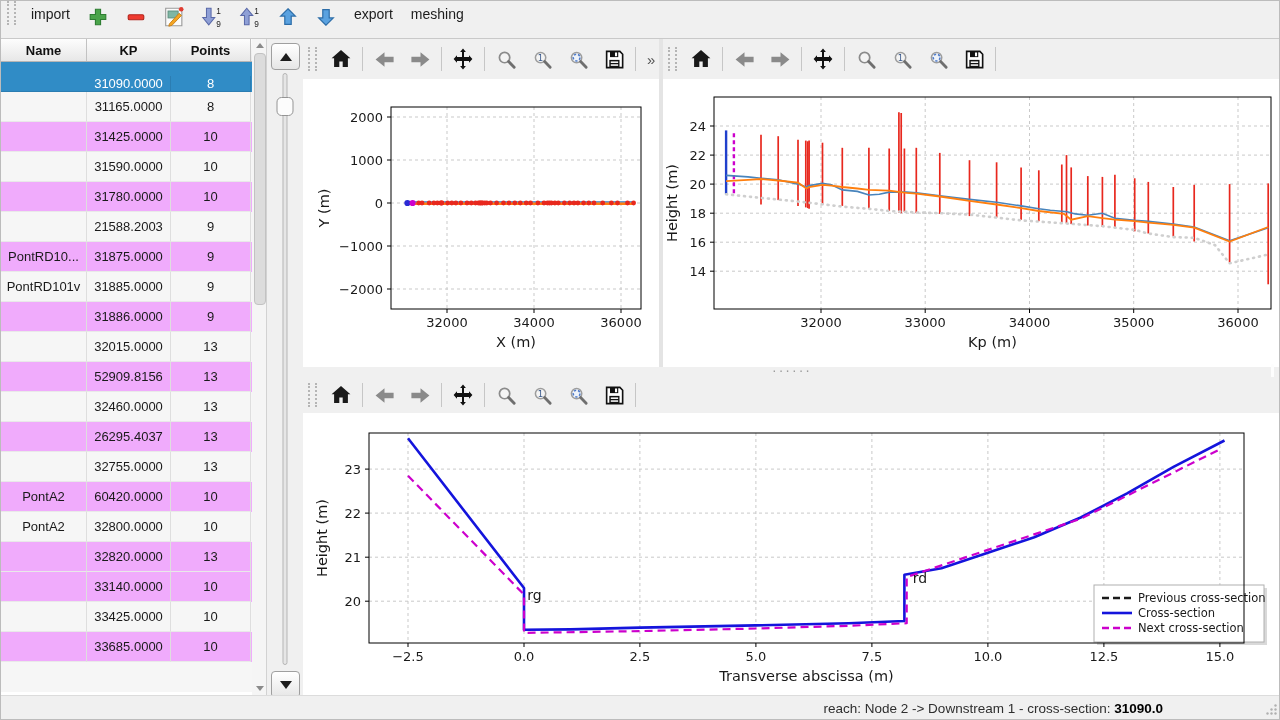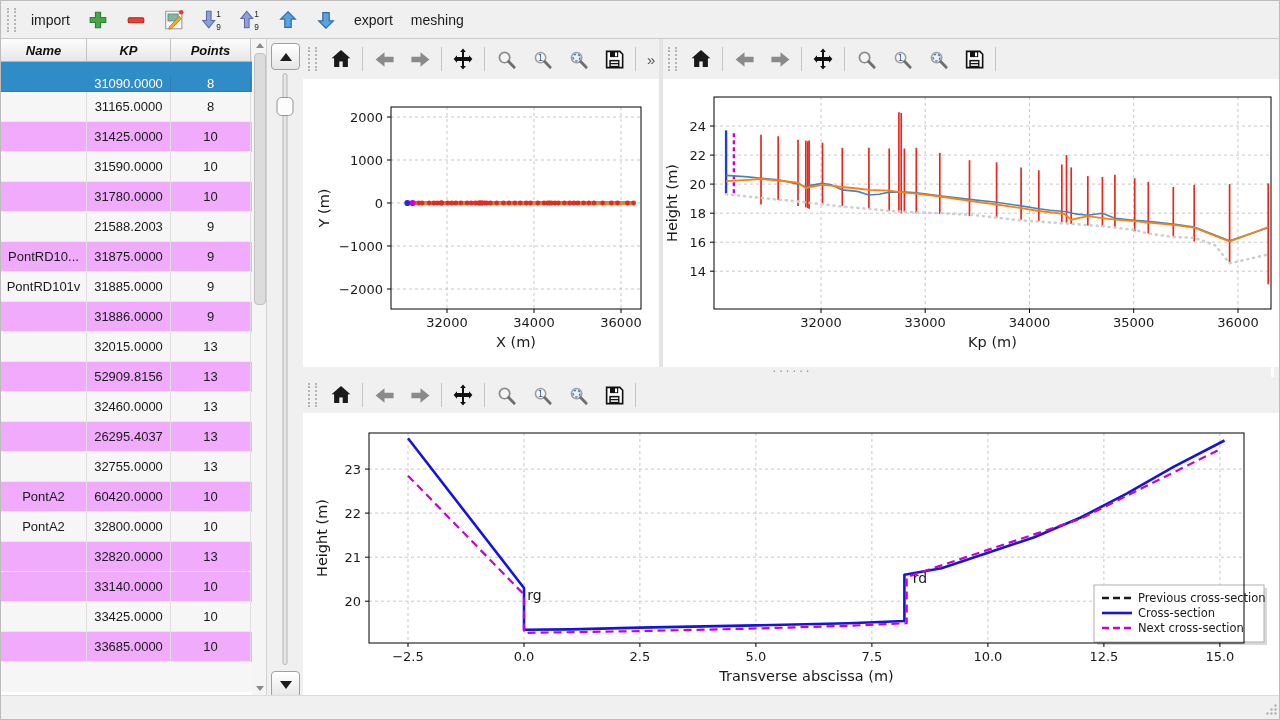--- a/index.html
+++ b/index.html
@@ -1,27 +1,27 @@
 <!DOCTYPE html>
 <html><head>
 <meta charset="utf-8">
 <style>
   html,body{margin:0;padding:0;background:#d9d9d9;}
   #app{position:relative;width:1280px;height:720px;background:#f0f0f0;font-family:"Liberation Sans",sans-serif;overflow:hidden;border:1px solid #bcbcbc;box-sizing:border-box;}
 
   
-  .top-toolbar{position:absolute;left:0;top:0;width:1280px;height:38px;background:#f0f0f0;border-bottom:1px solid #c9c9c9;display:flex;align-items:center;padding:0 4px;box-sizing:border-box;}
+  .top-toolbar{position:absolute;left:0;top:0;width:1280px;height:38px;background:#f0f0f0;border-bottom:1px solid #c9c9c9;display:flex;padding:0 4px;box-sizing:border-box;}
   .grip{width:5px;height:24px;border-left:2px dotted #b5b5b5;border-right:2px dotted #b5b5b5;margin:0 6px 0 2px;}
   .tt-label{font-size:14px;color:#1c1c1c;padding:5px 9px;border-radius:3px;}
   .tt-btn{width:34px;height:32px;display:flex;align-items:center;justify-content:center;margin:0 2px;border-radius:3px;}
 
   
   .table-wrap{position:absolute;left:0;top:38px;width:251px;height:656px;background:#fff;border-right:1px solid #c9c9c9;overflow:hidden;}
   .thead{display:flex;height:22px;background:linear-gradient(#fdfdfd,#e7e7e7);border-bottom:1px solid #b5b5b5;font-weight:bold;font-size:13px;color:#111;}
-  .th{display:flex;align-items:center;justify-content:center;border-right:1px solid #c2c2c2;box-sizing:border-box;font-style:italic;}
+  .th{display:flex;align-items:center;justify-content:center;border-right:1px solid #c2c2c2;box-sizing:border-box;}
   .w-name{width:86px}.w-kp{width:84px}.w-points{width:80px}
   .table-row{display:flex;height:30px;font-size:13px;color:#1a1a1a;background:#f0abfc;}
   .table-row.alt{background:#f6f6f6;}
   .table-row.selected{background:#308cc6;color:#fff;align-items:flex-end;}
   .cell{display:flex;align-items:center;justify-content:center;border-right:1px solid #dedede;border-bottom:1px solid #e9e9e9;box-sizing:border-box;overflow:hidden;white-space:nowrap;}
   .table-row.selected .cell{border-right-color:#2b7db2;border-bottom-color:#2b7db2;}
 
   
   .table-scrollbar{position:absolute;left:251px;top:38px;width:15px;height:656px;background:#f5f5f5;border-right:1px solid #d2d2d2;box-sizing:border-box;}
   .sb-arrow{position:absolute;left:0;width:15px;height:13px;display:flex;align-items:center;justify-content:center;}
@@ -709,20 +709,21 @@
           <text x="58" y="104.6" text-anchor="end" class="ticklab">22</text>
           <line x1="62" y1="56.1" x2="66" y2="56.1" class="tickmark"></line>
           <text x="58" y="60.6" text-anchor="end" class="ticklab">23</text>
           <text x="503.5" y="268" text-anchor="middle" class="axlab">Transverse abscissa (m)</text>
           <text x="24" y="125" text-anchor="middle" class="axlab" transform="rotate(-90 24 125)">Height (m)</text>
         </svg>
     </div>
   </div>
 
   <div class="status-bar">
+    <div class="status-text"><span>reach: Node 2 -&gt; Downstream 1 - cross-section: </span><span class="status-value">31090.0</span></div>
     <div class="resize-grip"><svg width="13" height="13">
           <g fill="#b0b0b0">
             <circle cx="10.5" cy="2.5" r="1.2"></circle>
             <circle cx="6.5" cy="6.5" r="1.2"></circle>
             <circle cx="10.5" cy="6.5" r="1.2"></circle>
             <circle cx="2.5" cy="10.5" r="1.2"></circle>
             <circle cx="6.5" cy="10.5" r="1.2"></circle>
             <circle cx="10.5" cy="10.5" r="1.2"></circle>
           </g>
         </svg></div>

